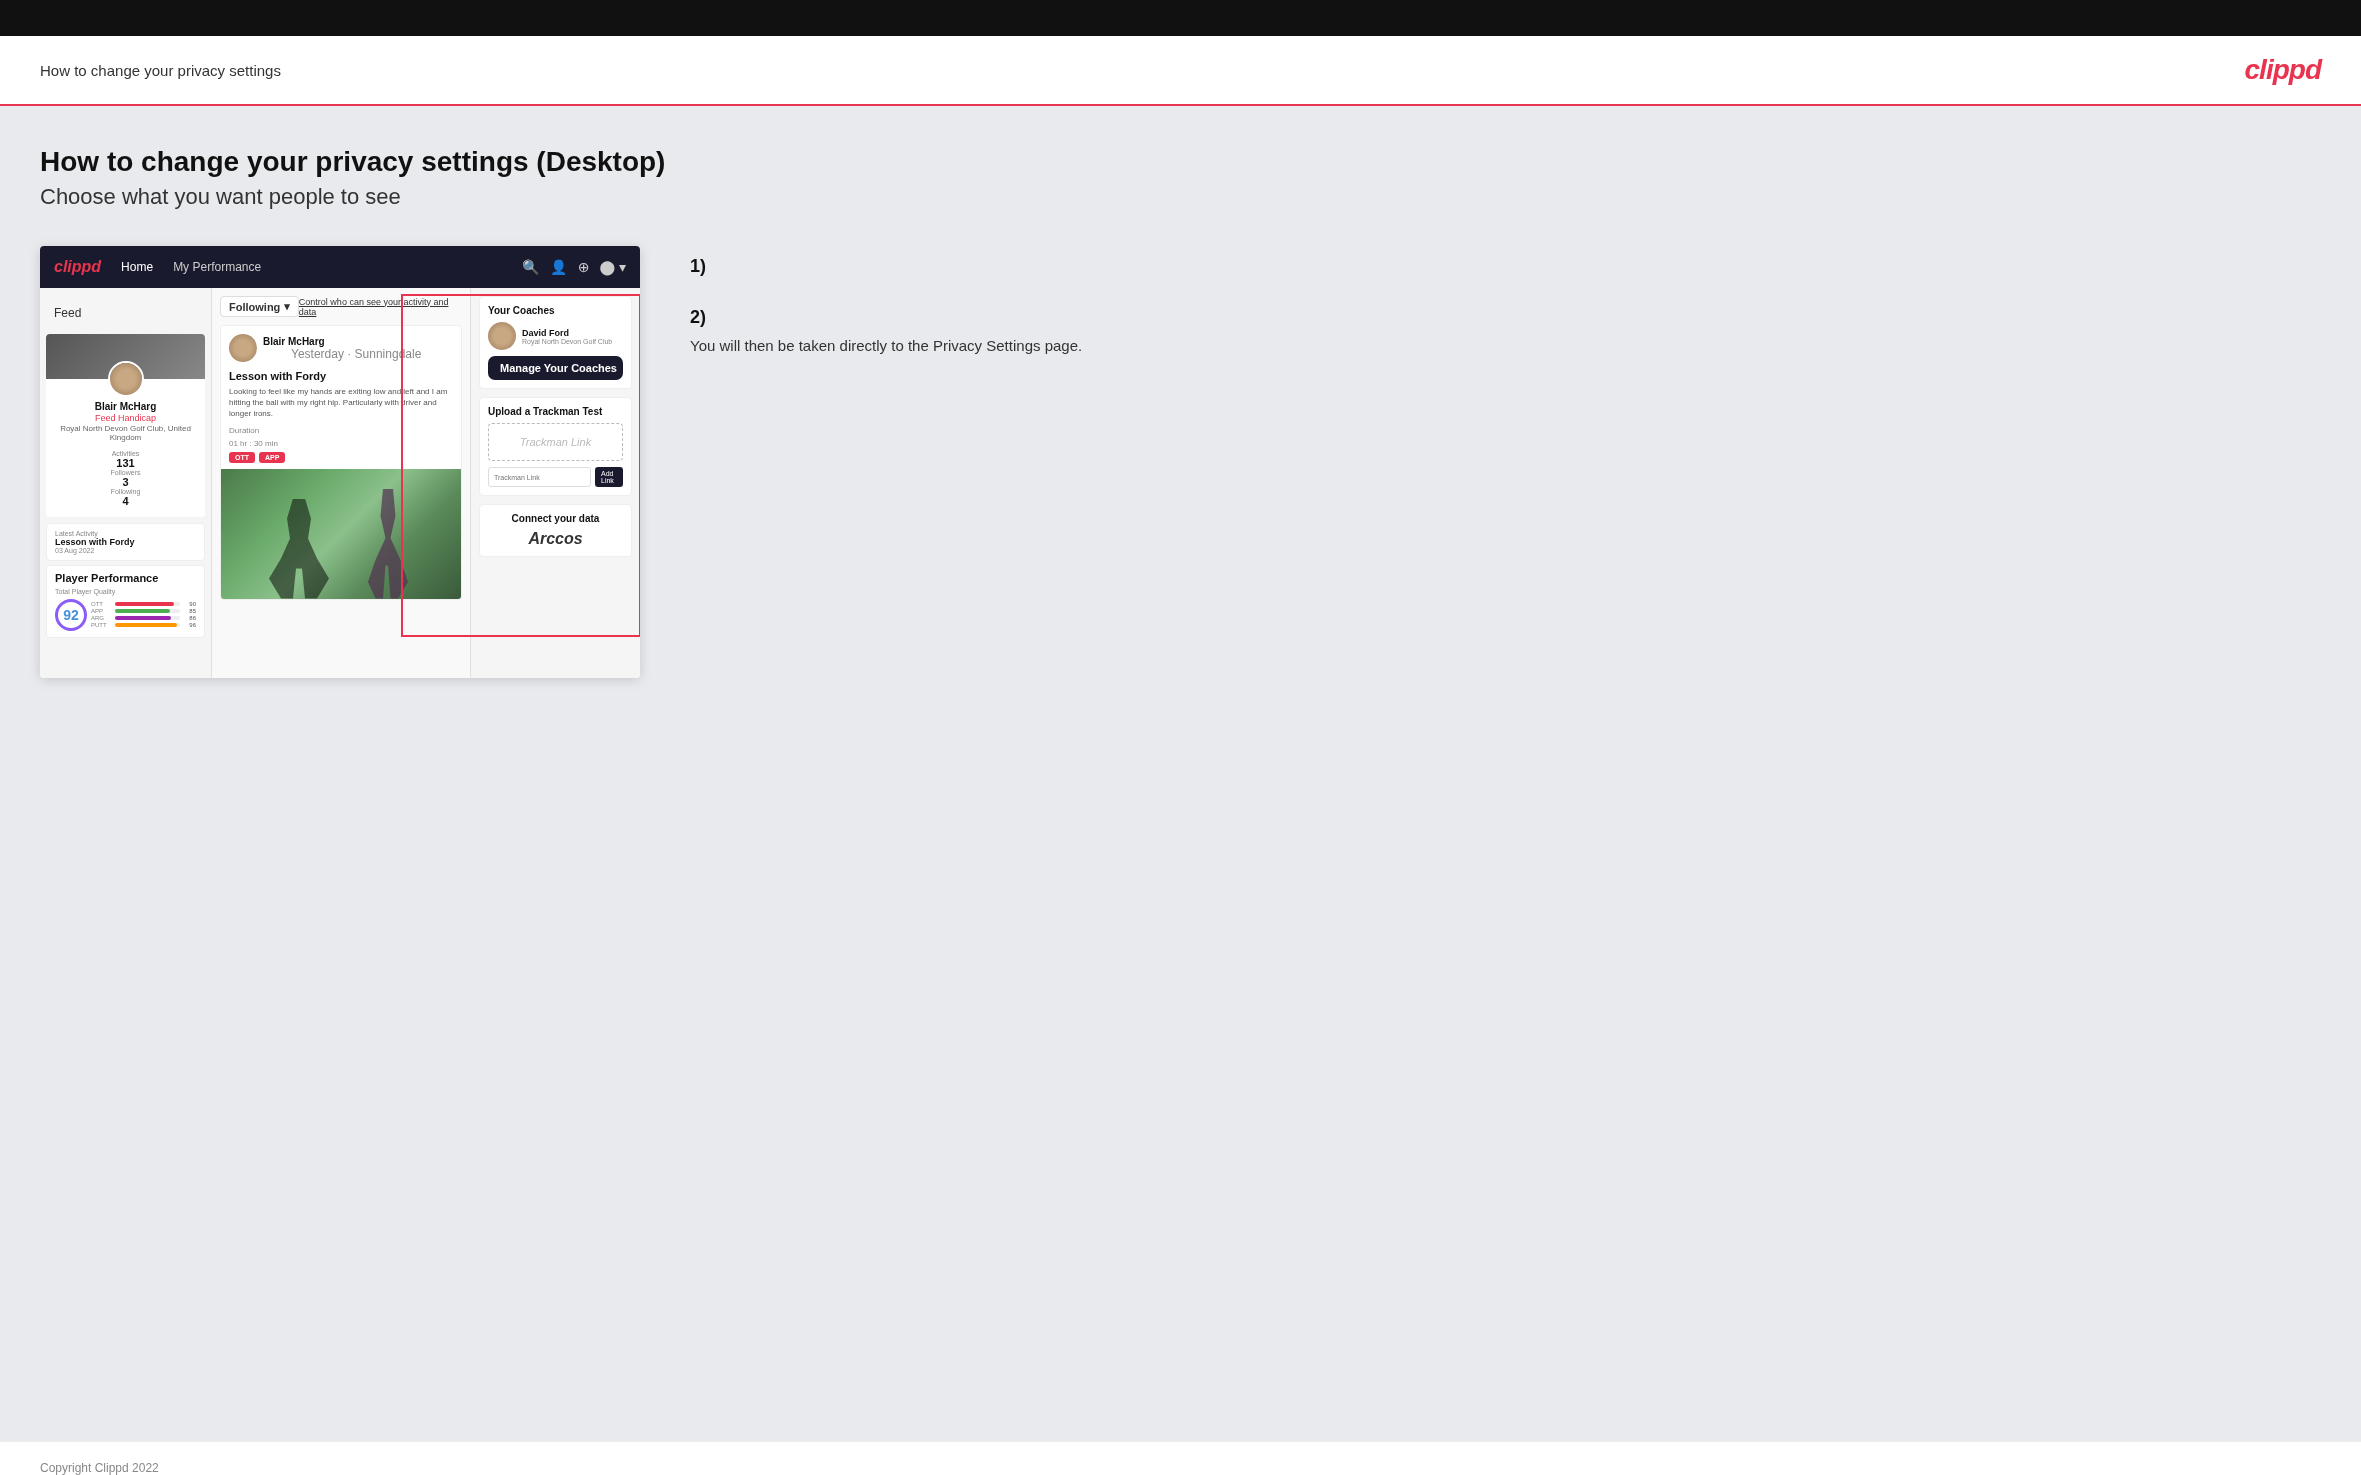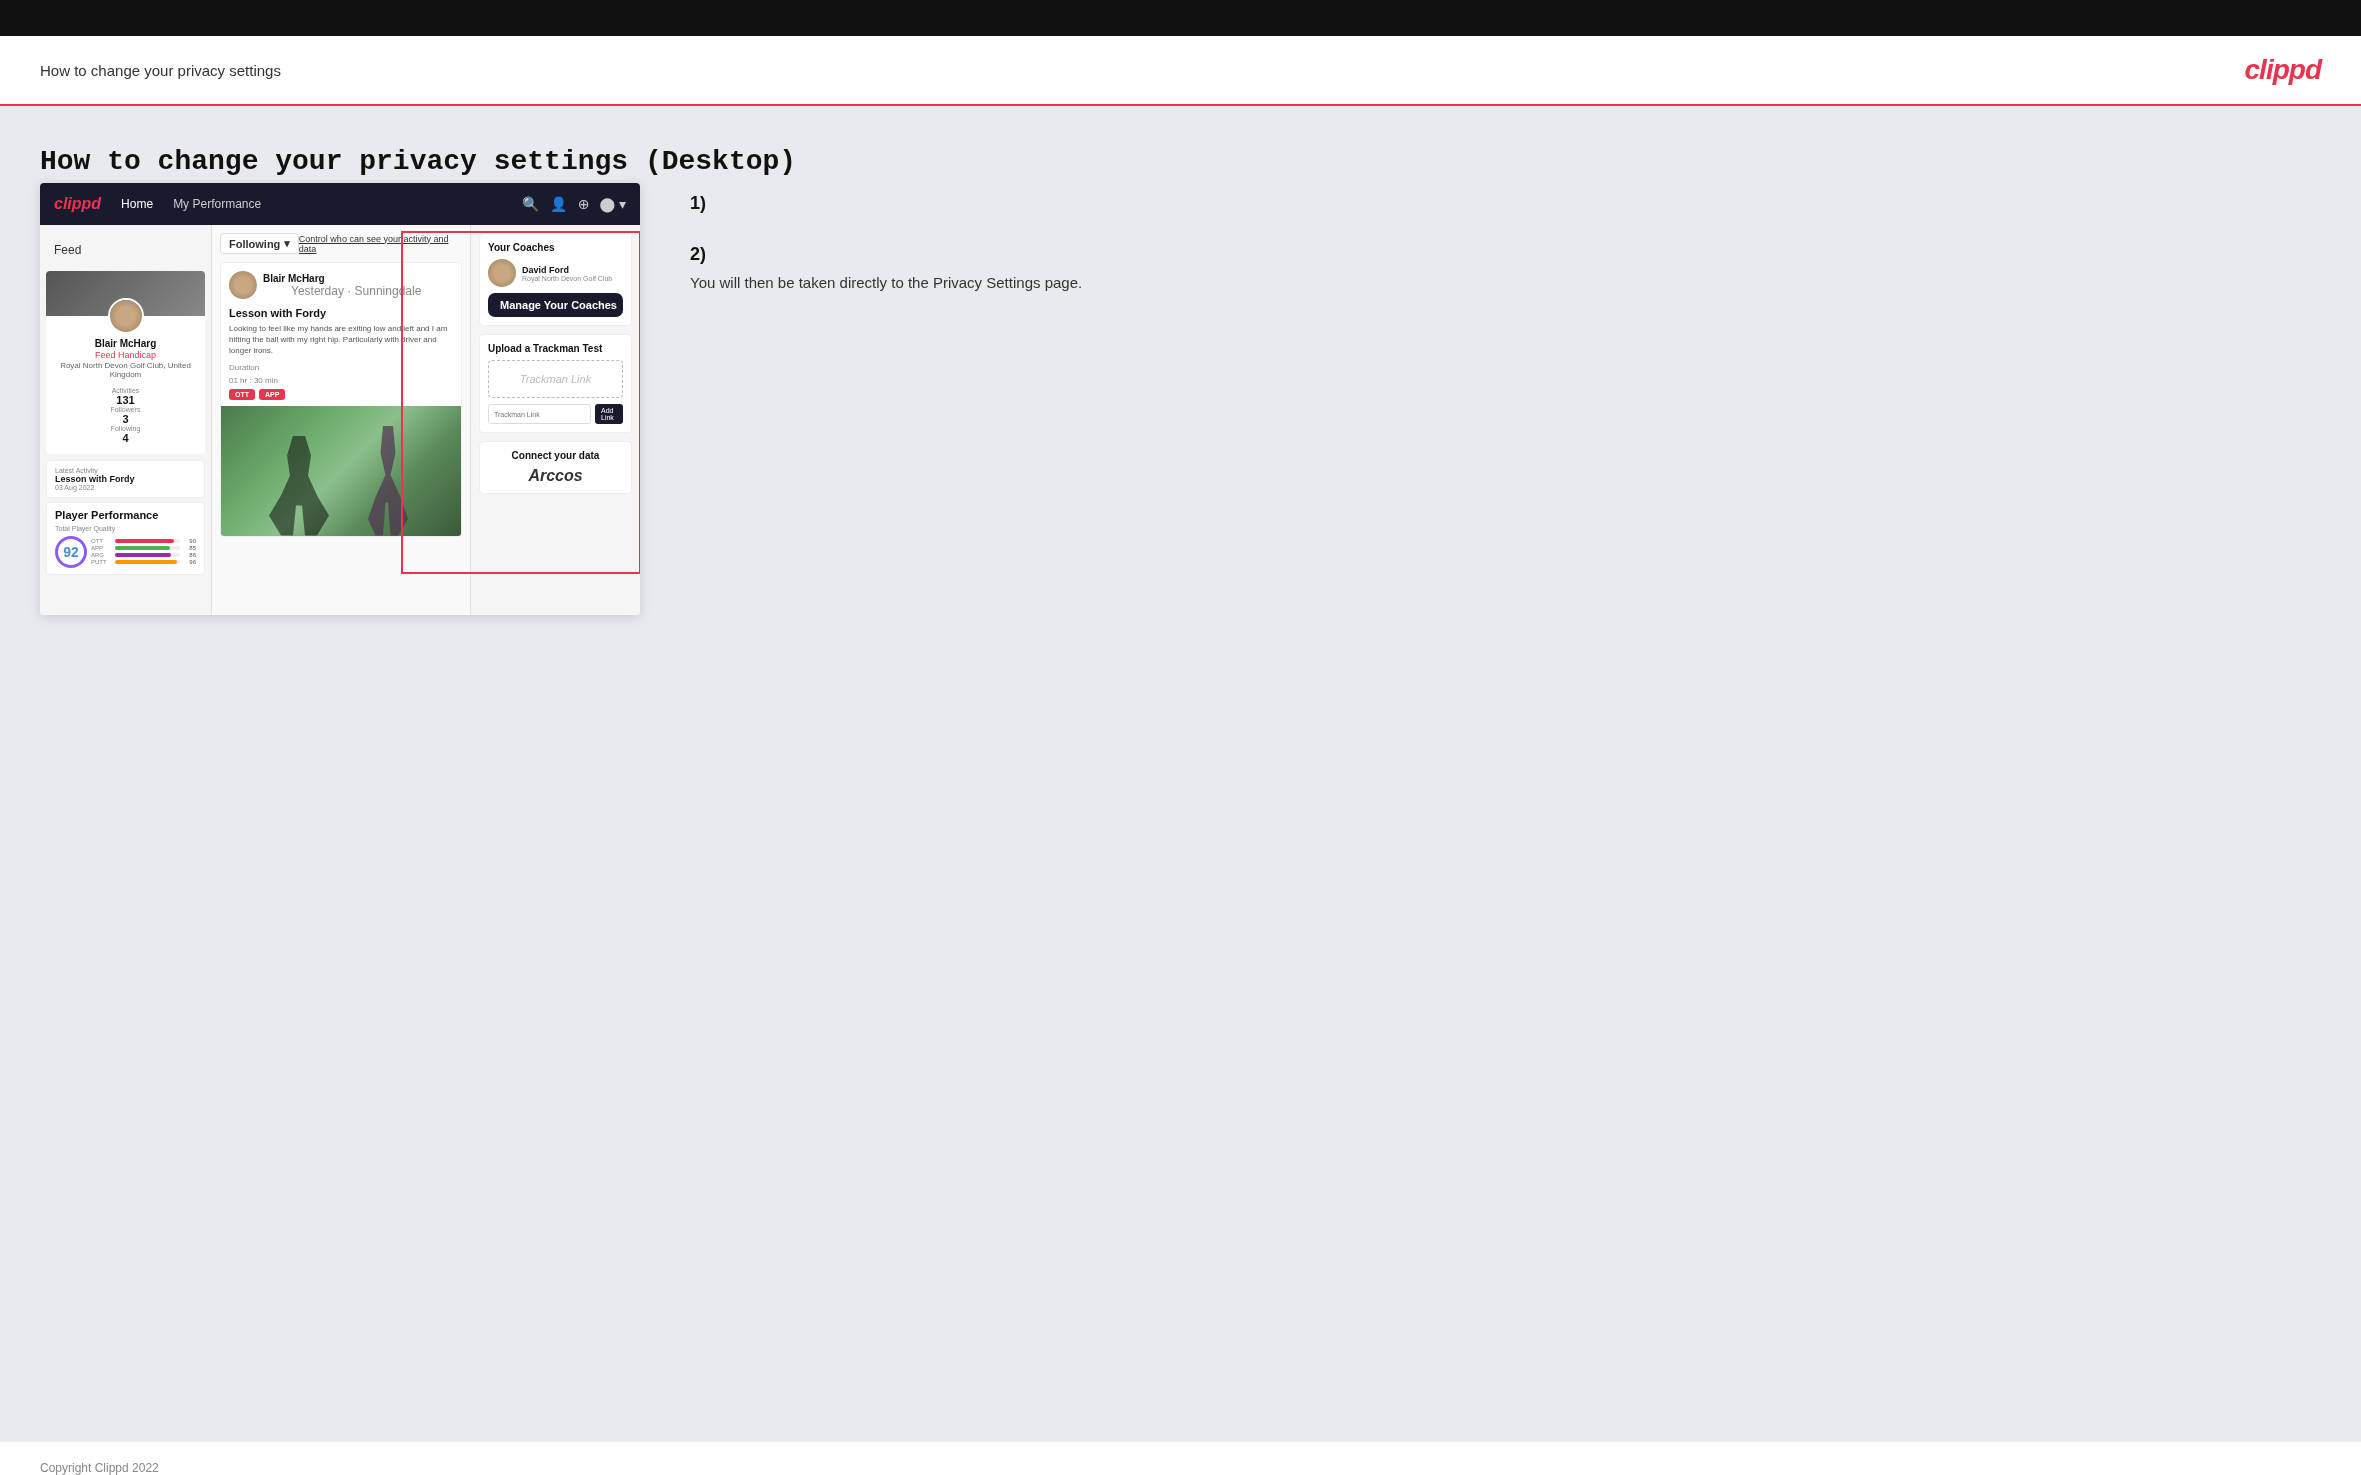--- a/index.html
+++ b/index.html
@@ -18,21 +18,21 @@
     .header-title { font-size: 15px; color: #333; }
     .logo { font-size: 28px; font-weight: 700; color: #e8344e; font-style: italic; letter-spacing: -1px; }
 
     
     .main-content {
       background: #e8eaee;
       padding: 40px 40px 50px 40px;
       min-height: calc(100vh - 100px - 40px);
     }
     .page-title {
-      font-size: 28px; font-weight: 700; color: #111; margin-bottom: 6px; font-family: Liberation Mono, monospace;
+      font-size: 28px; font-weight: 700; color: #111; margin-bottom: 6px;
     }
     .page-subtitle {
       font-size: 22px; font-weight: 400; color: #333; margin-bottom: 36px;
     }
 
     
     .content-row {
       display: flex; gap: 30px; align-items: flex-start;
     }
     
@@ -276,20 +276,21 @@
 
 <div class="top-bar"></div>
 
 <div class="header">
   <span class="header-title">How to change your privacy settings</span>
   <span class="logo">clippd</span>
 </div>
 
 <div class="main-content">
   <div class="page-title">How to change your privacy settings (Desktop)</div>
+  <div class="page-subtitle">Choose what you want people to see</div>
 
   <div class="content-row">
 
     <div class="app-mockup">
 
       <div class="app-nav">
         <span class="app-logo-small">clippd</span>
         <span class="app-nav-item active">Home</span>
         <span class="app-nav-item">My Performance</span>
         <div class="app-nav-icons">

